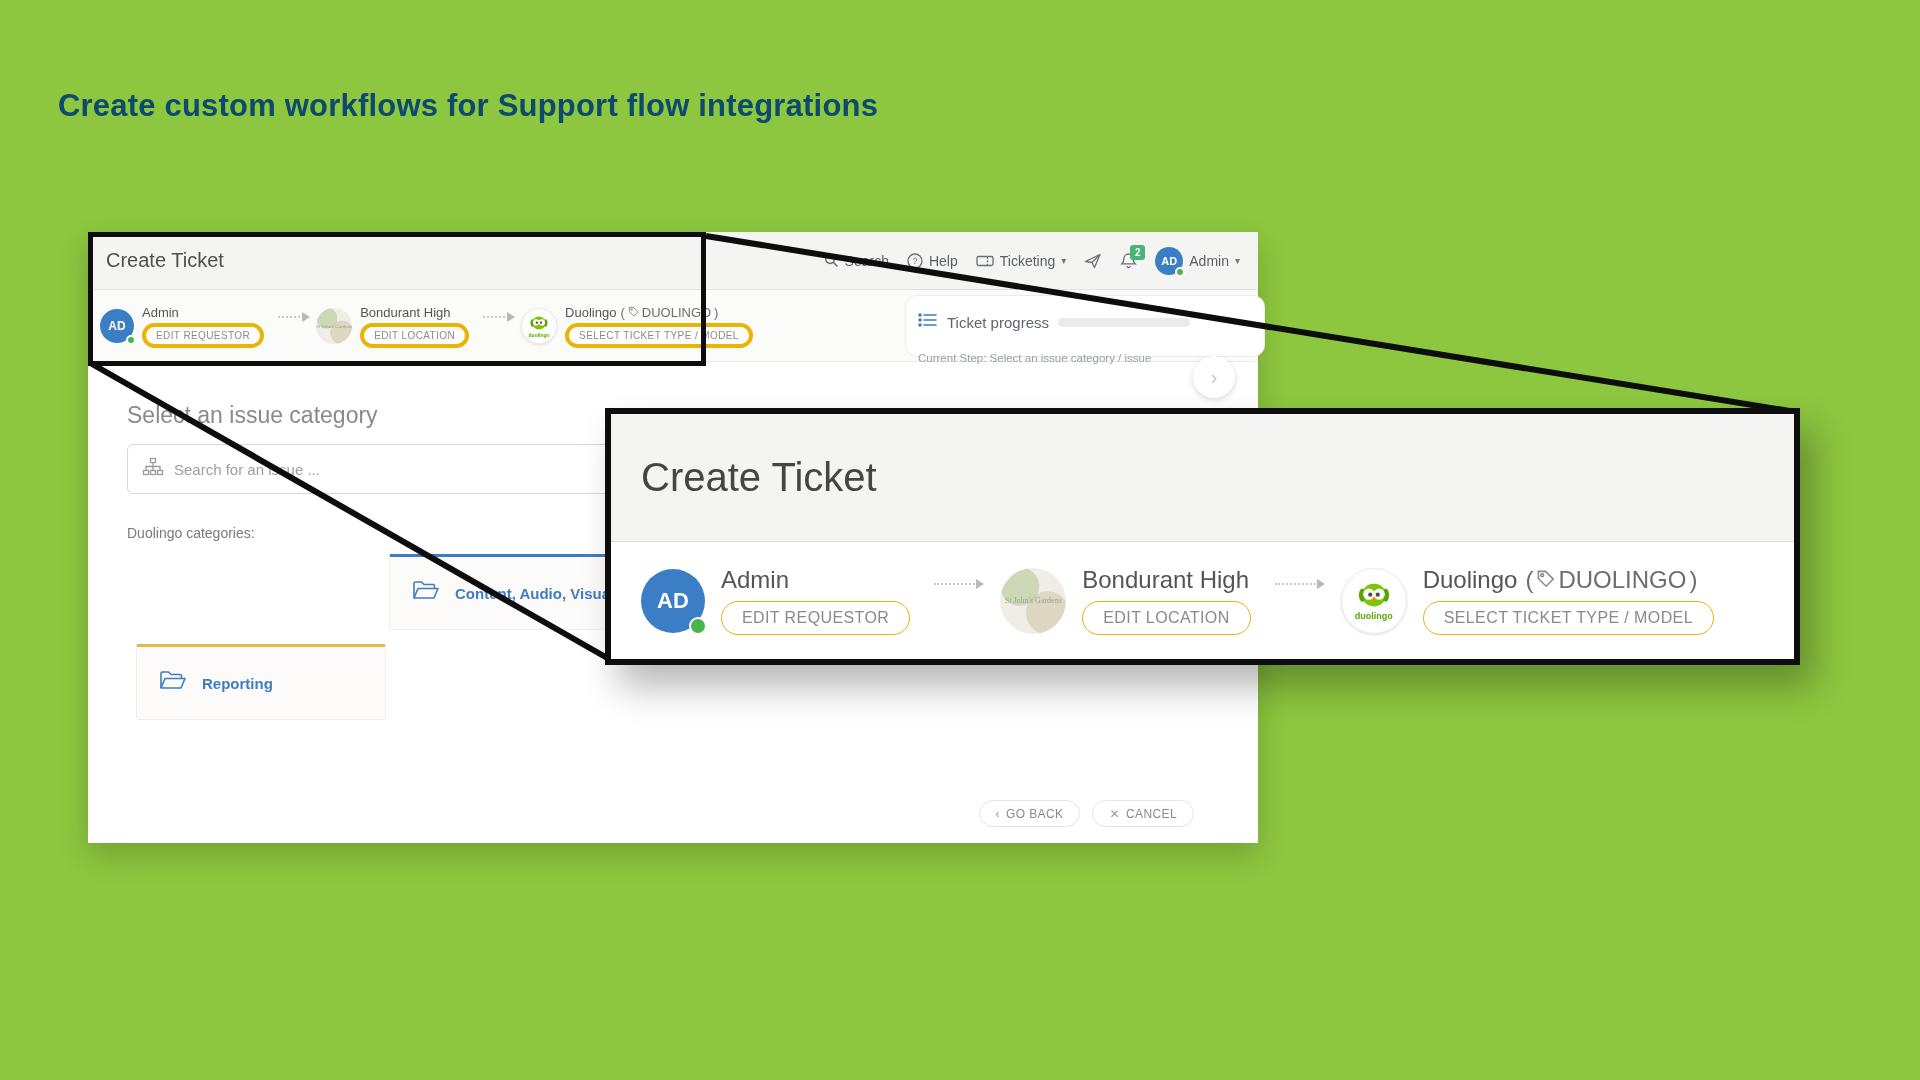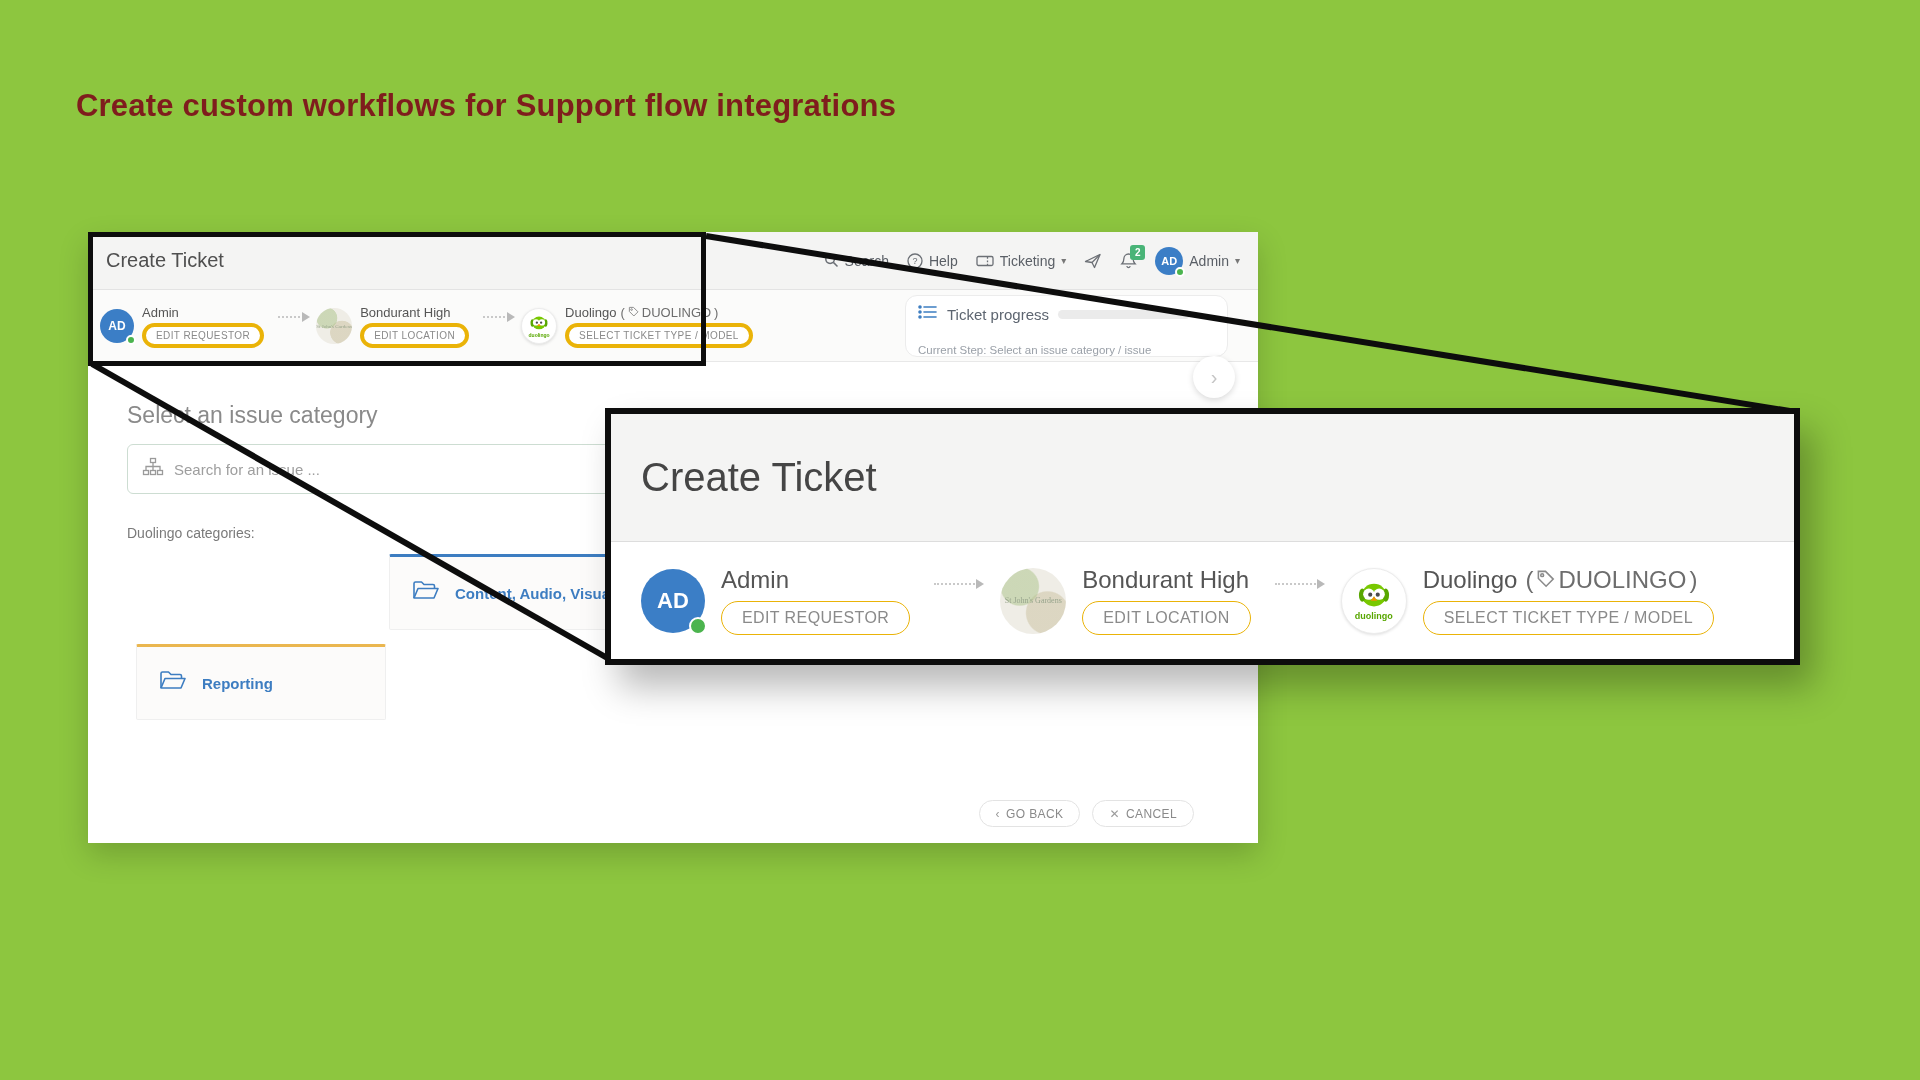--- a/index.html
+++ b/index.html
@@ -7,22 +7,22 @@
   body {
     font-family: "Liberation Sans", "DejaVu Sans", sans-serif;
     background:#8dc63f;
     position:relative;
     overflow:hidden;
   }
   .stage { position:absolute; inset:0; }
 
   
   .page-title{
-    position:absolute; left:76px; top:88px;
-    color:#7f1d1d; font-size:31px; font-weight:700; letter-spacing:.2px;
+    position:absolute; left:58px; top:88px;
+    color:#0c4a6e; font-size:31px; font-weight:700; letter-spacing:.2px;
     z-index:5;
   }
 
   
   .window{
     position:absolute; left:88px; top:232px; width:1170px; height:611px;
     background:#ffffff; z-index:10;
     box-shadow:0 12px 28px rgba(0,0,0,.18);
   }
   .win-header{
@@ -94,23 +94,23 @@
     display:flex; flex-direction:column; align-items:center; justify-content:center;
     box-shadow:0 1px 3px rgba(0,0,0,.12); flex:none;
   }
   .logo-caption{ color:#58a700; font-weight:700; }
   .steps--small .logo-circle{ width:36px; height:36px; }
   .steps--small .logo-circle svg{ width:22px; height:18px; }
   .steps--small .logo-caption{ font-size:5px; margin-top:-1px; }
 
   
   .progress-card{
-    position:absolute; left:817px; top:5px; width:323px; height:62px;
+    position:absolute; left:817px; top:5px; width:360px; height:62px;
     background:#ffffff; border:1px solid #ececec; border-radius:12px;
-    padding:8px 12px 0 12px; z-index:2;
+    padding:16px 12px 0 12px; z-index:2;
   }
   .progress-row{ display:flex; align-items:center; gap:9px; }
   .progress-label{ font-size:15px; color:#5d6570; white-space:nowrap; }
   .progress-track{ width:132px; height:9px; border-radius:5px; background:#ebebeb; overflow:hidden; }
   .progress-fill{ height:100%; border-radius:5px; background:#f2c46d; }
   .progress-step{ font-size:11.5px; color:#9aa0a8; margin-top:20px; white-space:nowrap; }
   .collapse-btn{
     position:absolute; left:1105px; top:66px; width:42px; height:42px; border-radius:50%;
     background:#fff; box-shadow:0 2px 6px rgba(0,0,0,.15);
     display:flex; align-items:center; justify-content:center;

